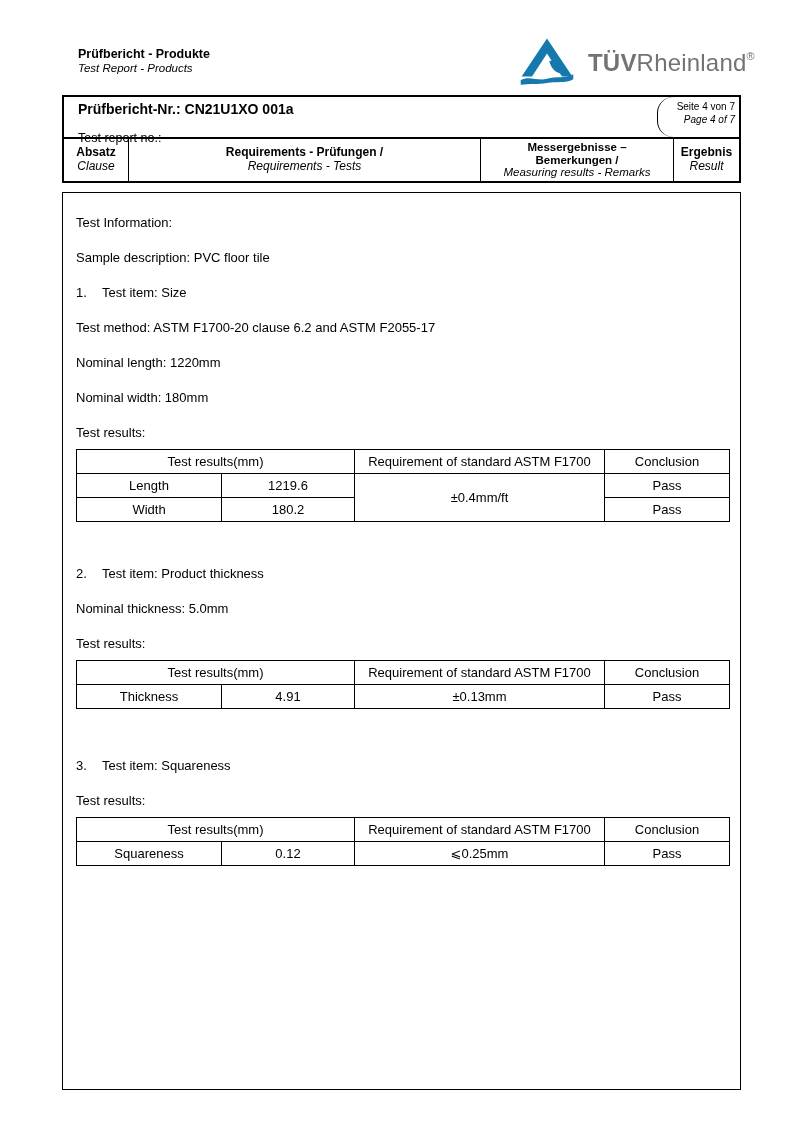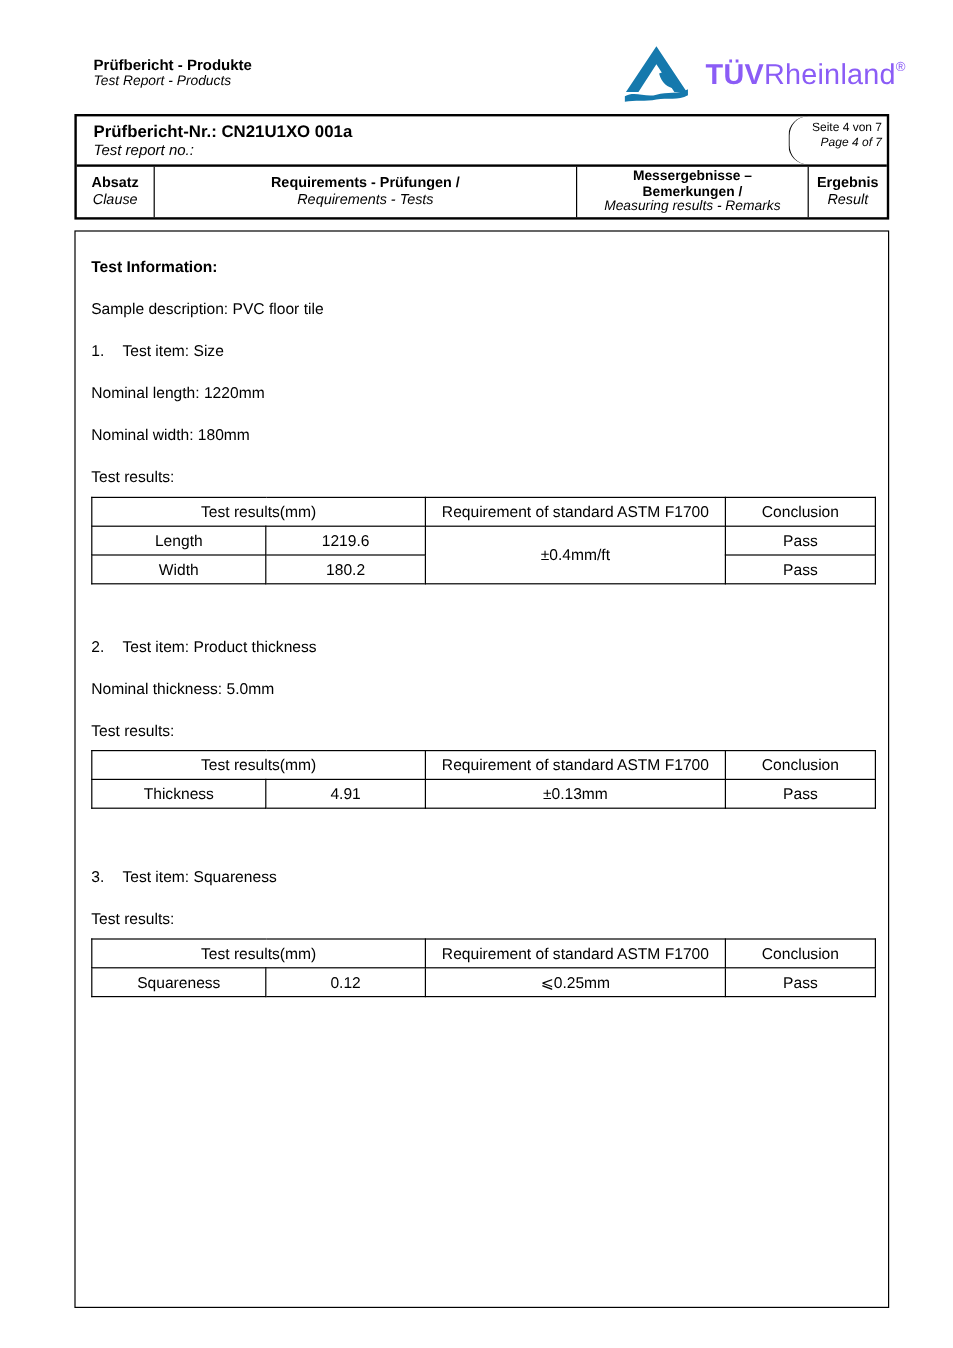--- a/index.html
+++ b/index.html
@@ -12,30 +12,30 @@
     overflow: hidden;
   }
 
   
   .letterhead-left { position: absolute; left: 78px; top: 47px; }
   .letterhead-left .de { font-weight: bold; font-size: 12.5px; }
   .letterhead-left .en { font-style: italic; font-size: 11.5px; margin-top: 1px; }
 
   .logo { position: absolute; left: 518px; top: 36px; display: flex; align-items: center; }
   .logo svg { display: block; }
-  .logo-text { margin-left: 12px; font-size: 24px; letter-spacing: 0.2px; color: #8b5cf6; white-space: nowrap; }
+  .logo-text { margin-left: 12px; font-size: 24px; letter-spacing: 0.2px; color: #737373; white-space: nowrap; }
   .logo-text .tuv { font-weight: bold; }
   .logo-text .reg { font-size: 11px; vertical-align: super; position: relative; top: -2px; }
 
   
   .hdr { position: absolute; left: 62px; top: 95px; width: 679px; border: 2px solid #000; }
   .hdr-row1 { display: flex; height: 42px; border-bottom: 2px solid #000; }
   .hdr-row1-left { flex: 1; padding: 4px 0 0 14px; }
   .rpt-title { font-weight: bold; font-size: 14px; }
-  .rpt-sub { font-style: italic; font-size: 12.5px; margin-top: 1px; }
+  .rpt-sub { font-size: 12.5px; margin-top: 14px; }
   .hdr-row1-right { width: 82px; border-left: 1px solid #000; padding: 4px 4px 0 0; text-align: right; font-size: 10px; line-height: 1.25; border-radius: 16px; }
   .hdr-row1-right .en { font-style: italic; }
 
   .hdr-row2 { display: flex; height: 42px; text-align: center; }
   .hdr-cell { display: flex; flex-direction: column; justify-content: center; }
   .hdr-cell + .hdr-cell { border-left: 1px solid #000; }
   .hdr-cell .de { font-weight: bold; font-size: 12px; line-height: 1.15; }
   .hdr-cell .en { font-style: italic; font-size: 12px; line-height: 1.15; }
   .c-clause { width: 64px; }
   .c-req { width: 352px; }
@@ -44,21 +44,21 @@
   .c-result { flex: 1; }
 
   
   .content-box {
     position: absolute; left: 62px; top: 192px;
     width: 679px; height: 898px;
     border: 1.5px solid #000;
     padding: 22px 12px 0 13px;
   }
   .line { font-size: 13px; margin-bottom: 20px; white-space: nowrap; }
-  .line.bold { font-weight: bold; }
+  .line.bold { font-weight: normal; }
   .line.tight { margin-bottom: 9px; }
   .item-no { display: inline-block; min-width: 26px; }
 
   table.results {
     border-collapse: collapse;
     table-layout: fixed;
     width: 653px;
     margin-bottom: 44px;
   }
   table.results.gap-lg { margin-bottom: 49px; }
@@ -121,20 +121,21 @@
     </div>
   </div>
 </div>
 
 <div class="content-box">
 
   <p class="line bold">Test Information:</p>
   <p class="line">Sample description: PVC floor tile</p>
 
   <p class="line"><span class="item-no">1.</span><span>Test item: Size</span></p>
+  <p class="line">Test method: ASTM F1700-20 clause 6.2 and ASTM F2055-17</p>
   <p class="line">Nominal length: 1220mm</p>
   <p class="line">Nominal width: 180mm</p>
   <p class="line tight">Test results:</p>
 
   <table class="results">
     <colgroup>
         <col style="width:145px">
         <col style="width:133px">
         <col style="width:250px">
         <col style="width:125px">

